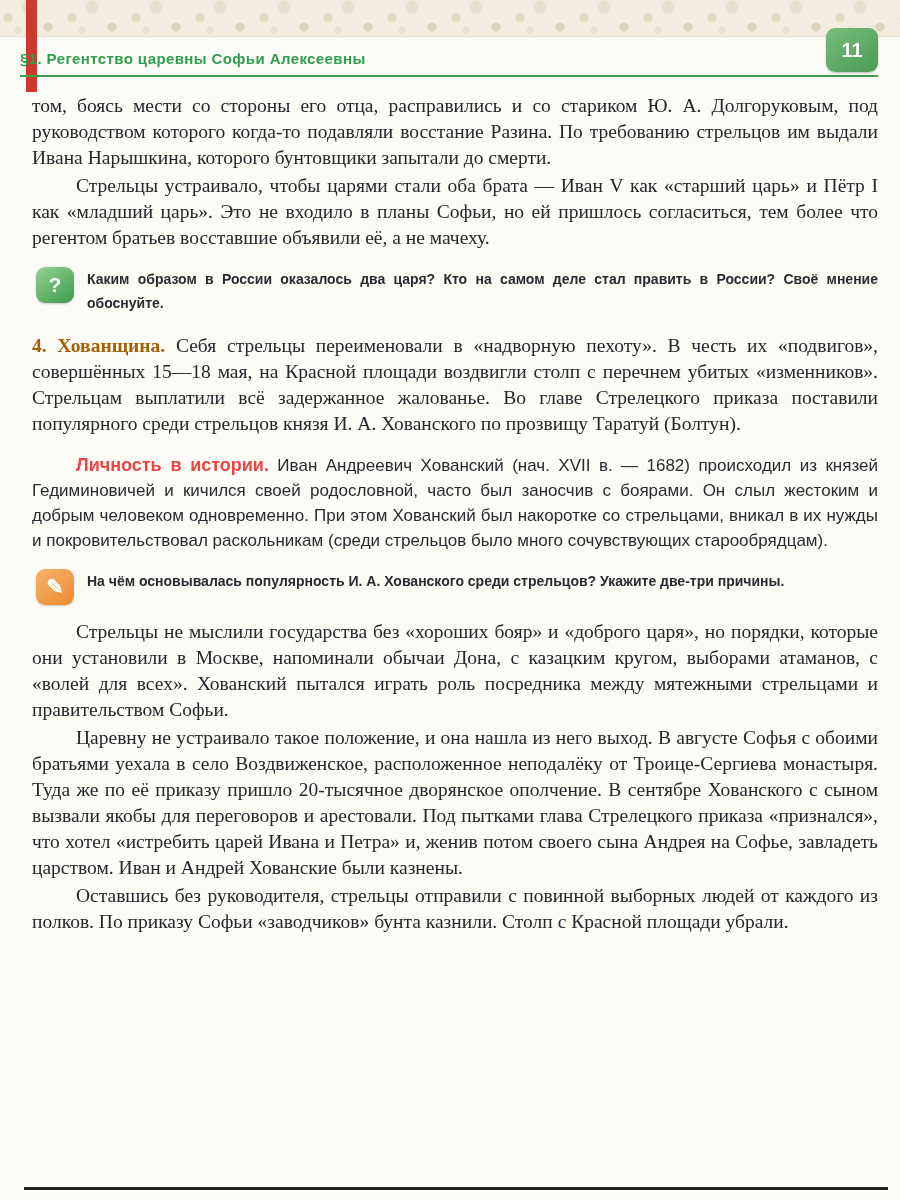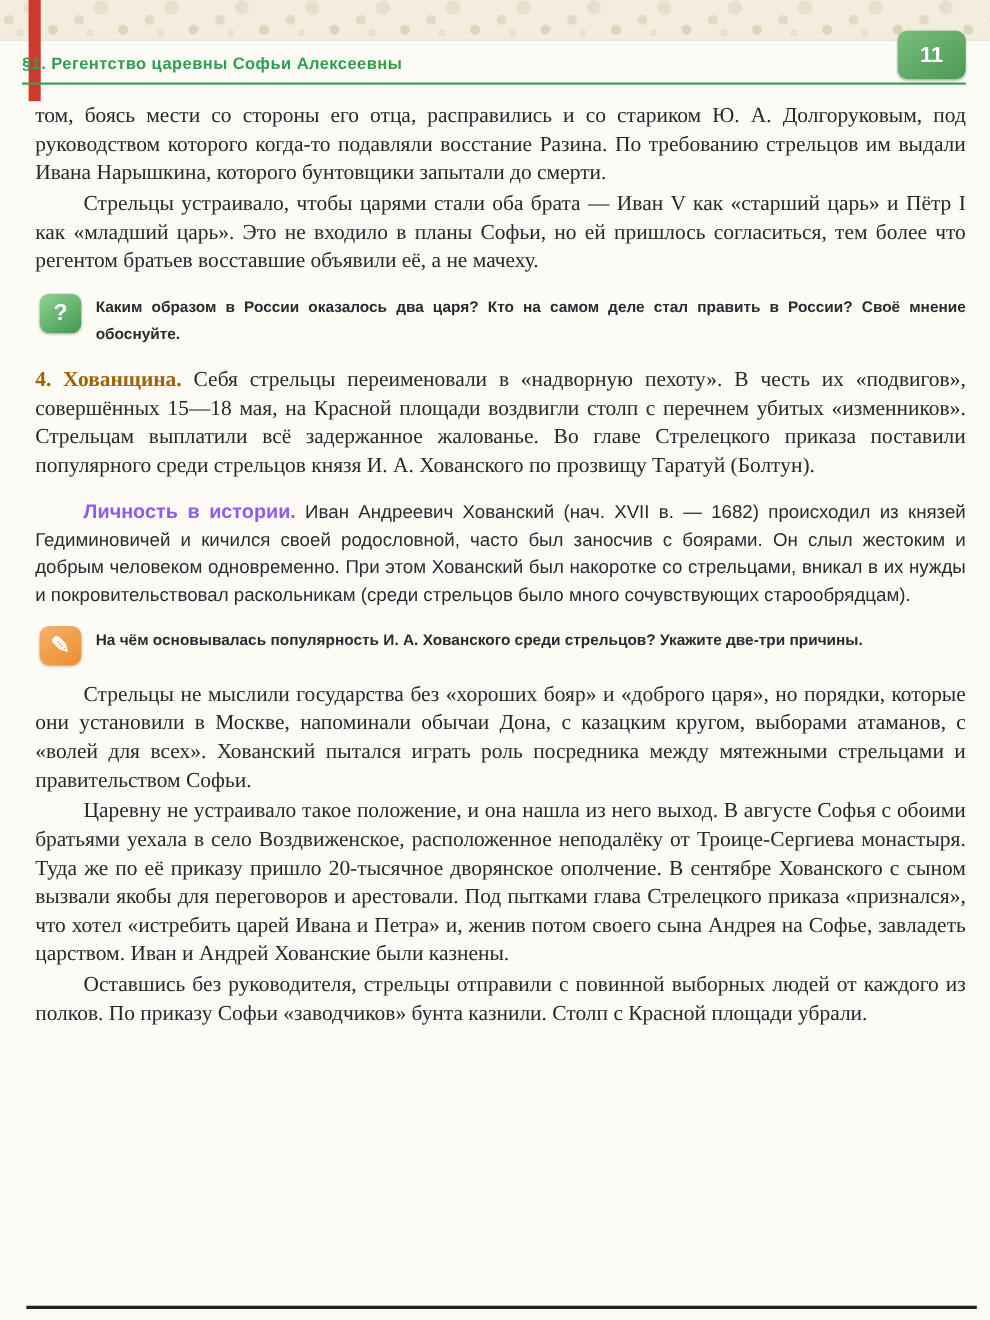--- a/index.html
+++ b/index.html
@@ -39,21 +39,21 @@
     letter-spacing:.4px;
     color:#2f9e4f;
   }
   .header-rule{
     margin-top:8px;
     height:2px;
     background:#3aa04a;
   }
   .page-badge{
     position:absolute;top:28px;right:22px;
-    width:62px;height:44px;
+    width:52px;height:44px;
     border-radius:9px;
     background:linear-gradient(145deg,#79bd7d,#4a9a52);
     color:#fff;
     font-family:"Liberation Sans", sans-serif;
     font-weight:bold;font-size:20px;
     display:flex;align-items:center;justify-content:center;
     box-shadow:0 1px 2px rgba(0,0,0,.25);
   }
   
   .main{
@@ -96,21 +96,21 @@
   }
   
   .person{
     font-family:"Liberation Sans", sans-serif;
     font-size:17px;line-height:25px;
     color:#2a2a31;
     text-align:justify;
     margin:16px 0 4px 0;
     text-indent:44px;
   }
-  .green-head{color:#8b5cf6;font-weight:bold;font-size:18px;}
+  .green-head{color:#ef4444;font-weight:bold;font-size:18px;}
   .bottom-rule{
     position:absolute;left:24px;right:12px;bottom:10px;
     height:3px;background:#222;
   }
 </style>
 </head>
 <body>
 
 <div class="page">
 

